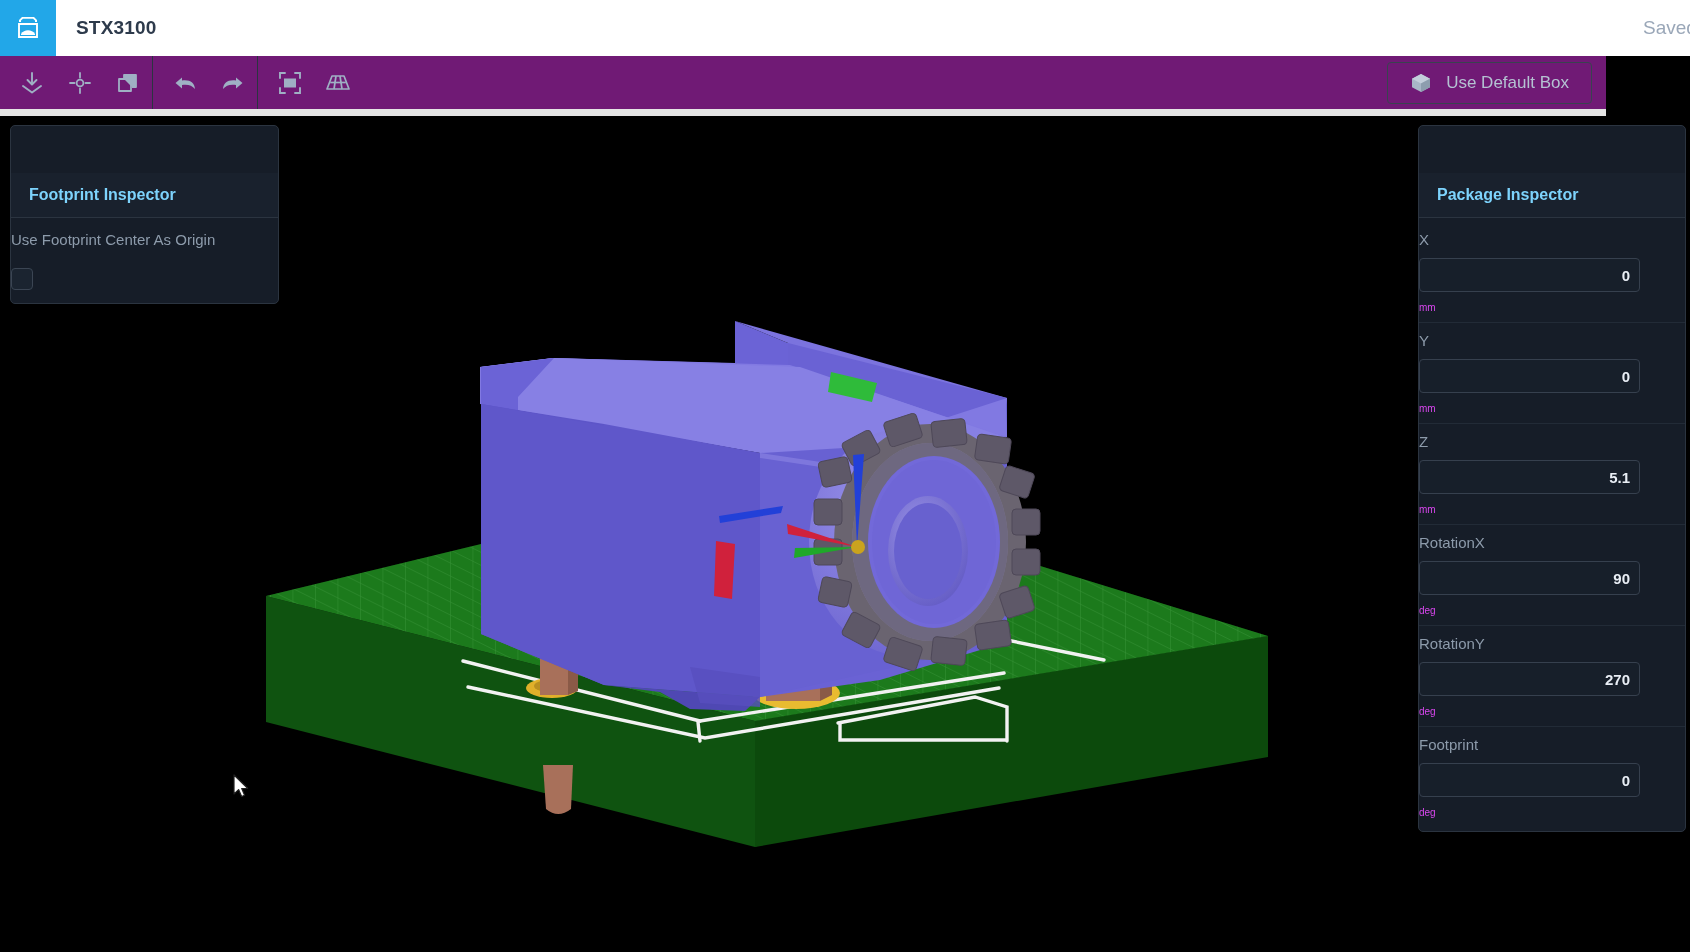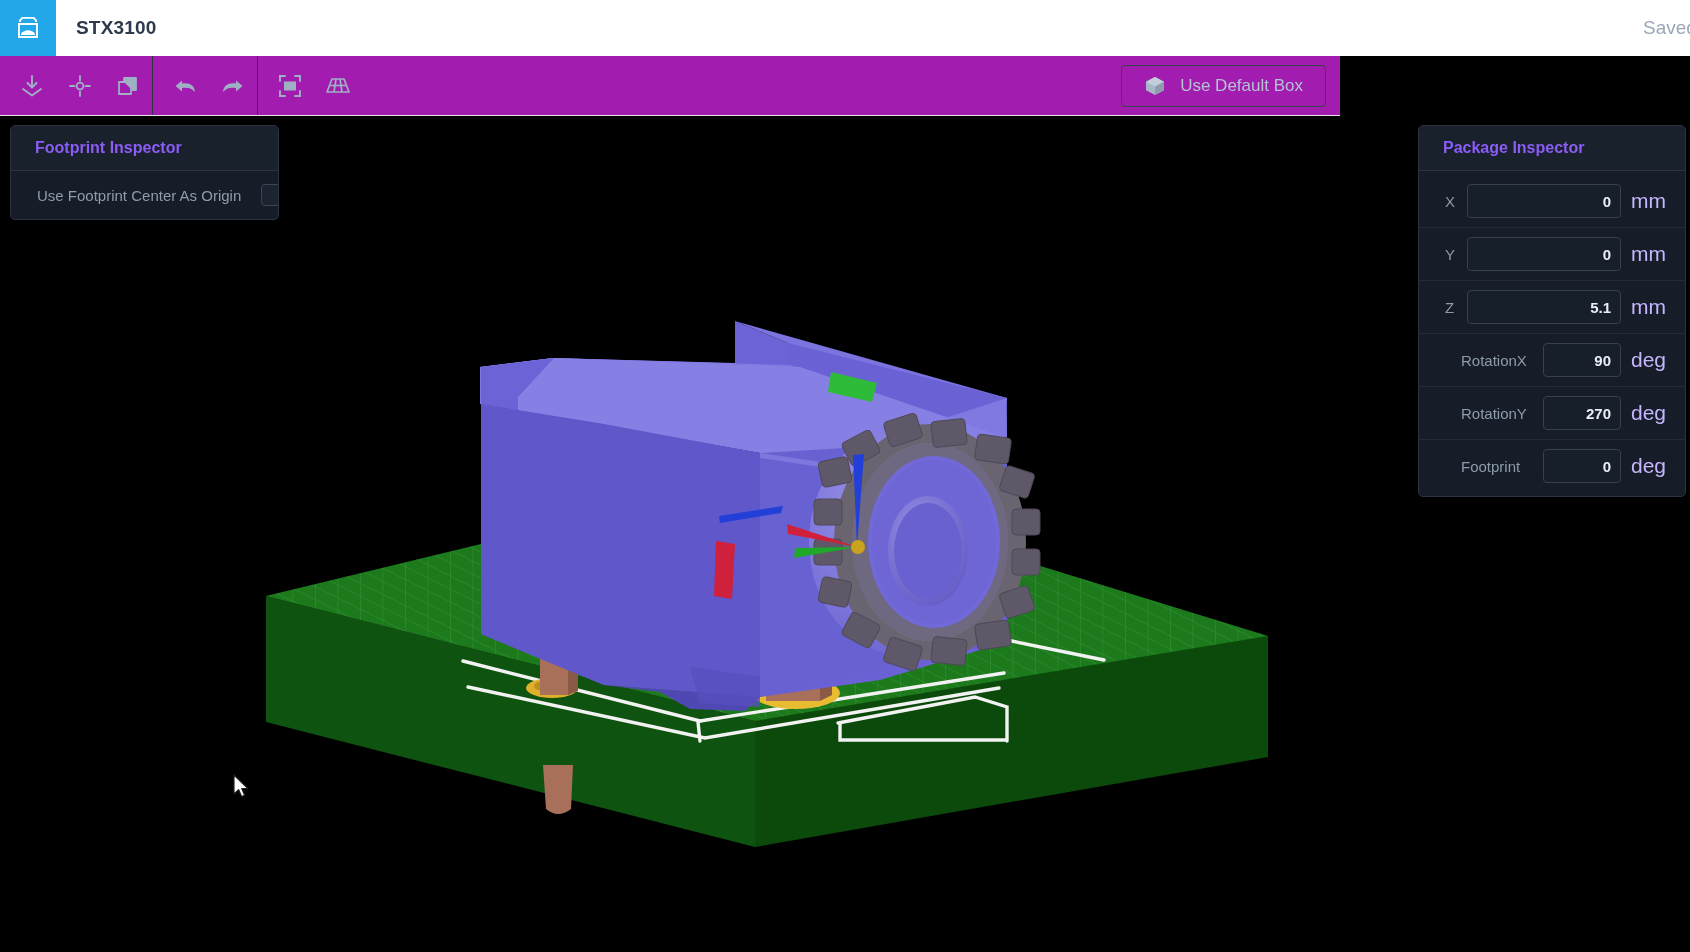--- a/index.html
+++ b/index.html
@@ -52,25 +52,25 @@
     white-space: nowrap;
     padding-right: 0;
     margin-right: -48px;
     flex: 0 0 auto;
   }
 
   
   .toolbar {
     position: absolute;
     top: 56px; left: 0;
-    width: 1340px; height: 60px;
-    background: #a21caf;
+    width: 1606px; height: 60px;
+    background: #701a75;
     display: flex;
     align-items: center;
-    border-bottom: 1px solid #e5e5e5;
+    border-bottom: 7px solid #e5e5e5;
     overflow: hidden;
   }
   .tool-group {
     display: flex;
     align-items: center;
     height: 60px;
   }
   .tool-sep {
     width: 1px; height: 60px;
     background: #2b3440;
@@ -118,70 +118,72 @@
     position: absolute;
     background: #161d28;
     border: 1px solid #2b3440;
     border-radius: 5px;
     box-shadow: 0 2px 8px rgba(0,0,0,0.55);
     overflow: hidden;
   }
   .panel-title {
     font-size: 16px;
     font-weight: bold;
-    color: #8b5cf6;
-    padding: 13px 24px;
+    color: #7dd3fc;
+    padding: 13px 18px;
     border-bottom: 1px solid #2b3440;
     background: #19212d;
+    margin-top: 47px;
   }
   .panel-body { padding: 4px 0; }
 
   .panel-footprint {
     left: 10px; top: 8px;
     width: 269px;
   }
   .panel-package {
     right: 4px; top: 8px;
     width: 268px;
   }
 
   .row {
     display: flex;
-    align-items: center;
-    padding: 9px 26px;
+    align-items: flex-start;
+    padding: 9px 0;
     gap: 10px;
+    flex-direction: column;
   }
   .row + .row { border-top: 1px solid #222b37; }
   .row-label {
     color: #8d9bab;
     font-size: 15px;
     white-space: nowrap;
     flex: 0 0 auto;
   }
   .row-label.w-short { width: 12px; }
-  .row-label.w-rot { width: 72px; margin-left: 16px; }
+  .row-label.w-rot { width: 72px; }
   .row-spacer { flex: 1 1 auto; }
 
   .num-input {
     flex: 1 1 auto;
     height: 34px;
     background: #171f2a;
     border: 1px solid #36404e;
     border-radius: 4px;
     color: #e9eef5;
     font-size: 15px;
     font-weight: bold;
     font-family: "Liberation Sans", sans-serif;
     text-align: right;
     padding: 0 9px;
     min-width: 0;
   }
   .unit {
-    color: #c4b5fd;
-    font-size: 21px;
+    color: #d946ef;
+    font-size: 10px;
     width: 28px;
     flex: 0 0 auto;
   }
   .checkbox {
     width: 22px; height: 22px;
     border: 1px solid #3b4553;
     border-radius: 4px;
     background: #1b2430;
     flex: 0 0 auto;
     cursor: pointer;

